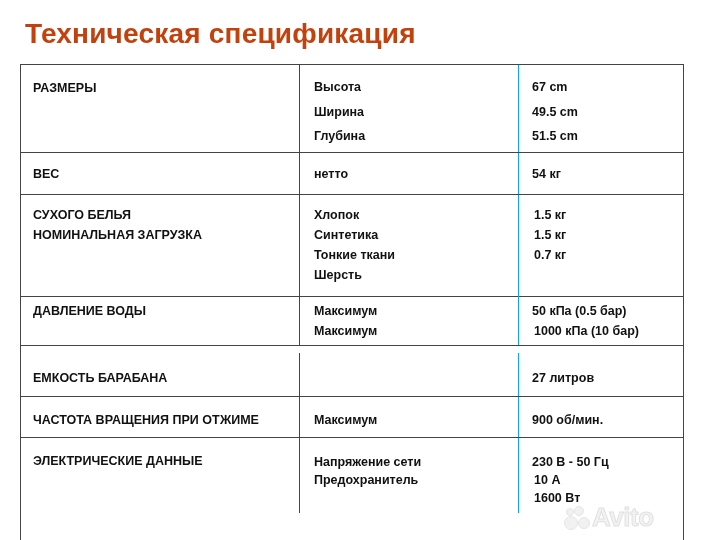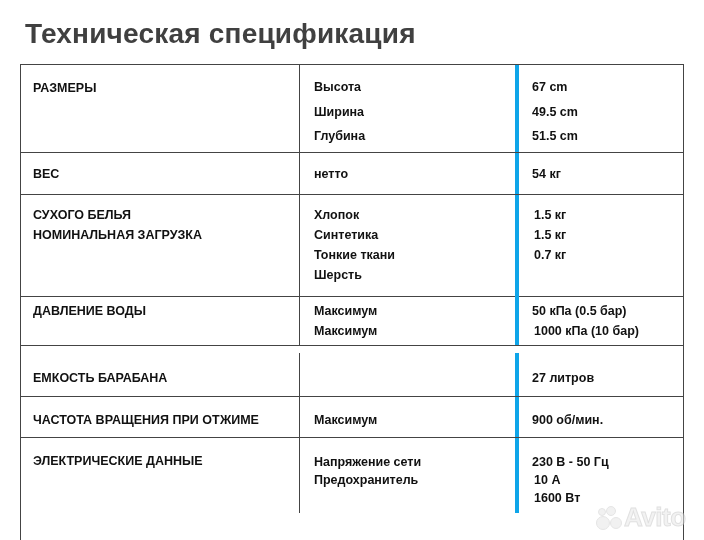--- a/index.html
+++ b/index.html
@@ -15,21 +15,21 @@
       font-family: "Liberation Sans", sans-serif;
       color: #111111;
     }
     .page-title {
       position: absolute;
       left: 25px;
       top: 18px;
       font-size: 28px;
       font-weight: bold;
       letter-spacing: 0.2px;
-      color: #404040;
+      color: #c2410c;
       white-space: nowrap;
     }
     .spec-table {
       position: absolute;
       left: 20px;
       top: 64px;
       width: 664px;
       height: 519px;
       border: 1px solid #444444;
       box-sizing: border-box;
@@ -45,29 +45,29 @@
     .cell {
       position: absolute;
       top: 0;
       height: 100%;
       box-sizing: border-box;
       font-size: 12.5px;
       font-weight: bold;
       line-height: 20px;
     }
     .cell.c1 { left: 0; width: 279px; padding: 12px 0 0 12px; border-right: 1px solid #444444; }
-    .cell.c2 { left: 279px; width: 219px; padding: 12px 0 0 14px; border-right: 4px solid #0ea5e9; }
+    .cell.c2 { left: 279px; width: 219px; padding: 12px 0 0 14px; border-right: 1px solid #0ea5e9; }
     .cell.c3 { left: 498px; width: 164px; padding: 12px 0 0 13px; }
     .line { display: block; white-space: nowrap; }
     .wide .line { line-height: 24.5px; }
     .mid .line { line-height: 20px; }
     .indent { padding-left: 2px; }
     .watermark {
       position: absolute;
-      left: 596px;
+      left: 564px;
       top: 500px;
       width: 100px;
       height: 34px;
       display: flex;
       align-items: center;
       gap: 2px;
       opacity: 0.55;
     }
     .wm-dots { position: relative; width: 26px; height: 26px; }
     .wm-dot { position: absolute; border-radius: 50%; background: #e6e6e6; border: 1px solid #cfcfcf; }

